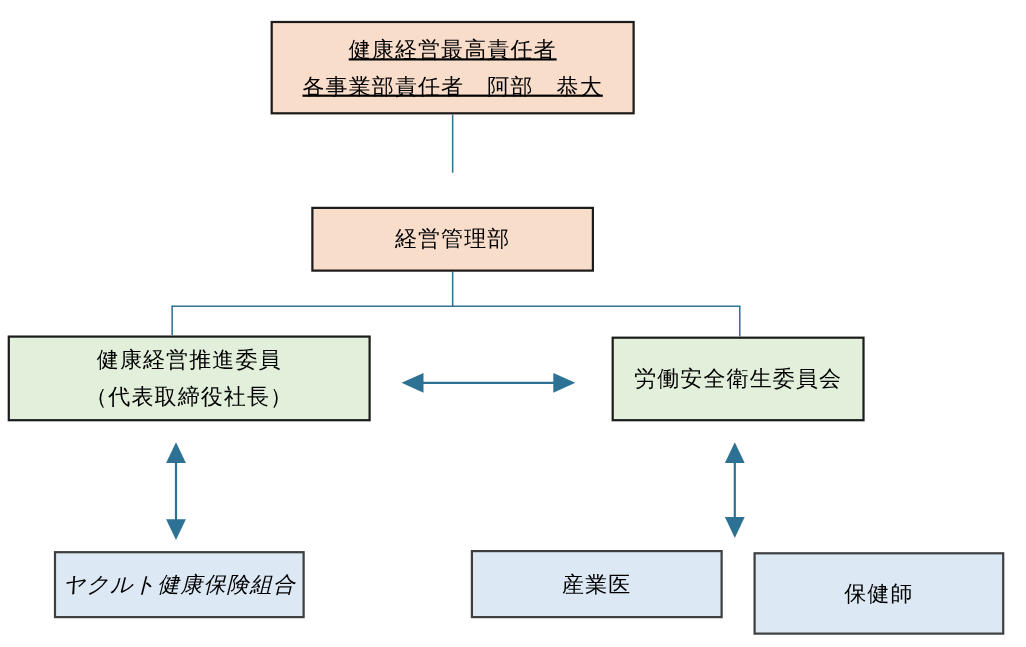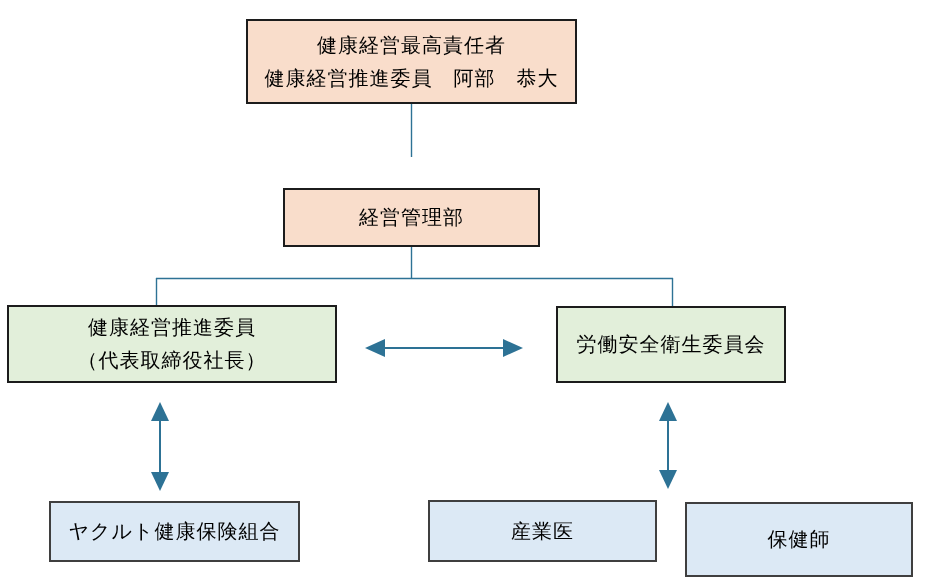--- a/index.html
+++ b/index.html
@@ -49,25 +49,25 @@
     border: 2px solid var(--border-dark, #1C1C1C);
   }
   .green {
     background: var(--green-fill, #E2EFDA);
     border: 2px solid var(--border-dark, #1C1C1C);
   }
   .blue {
     background: var(--blue-fill, #DCE9F5);
     border: 2px solid var(--border-gray, #3F3F3F);
   }
-  .box-top-exec   { left: 246px; top: 19px;  width: 331px; height: 85px; }
+  .box-top-exec   { left: 246px; top: 19px;  width: 331px; height: 85px; text-decoration: underline; }
   .box-management { left: 283px; top: 157px; width: 257px; height: 59px; margin-top: 31px; }
   .box-promotion  { left: 7px;   top: 305px; width: 330px; height: 78px; }
   .box-safety     { left: 556px; top: 306px; width: 230px; height: 77px; }
-  .box-insurance  { left: 49px;  top: 501px; width: 251px; height: 61px; }
+  .box-insurance  { left: 49px;  top: 501px; width: 228px; height: 61px; font-style: italic; }
   .box-physician  { left: 428px; top: 500px; width: 229px; height: 62px; text-align: center; }
   .box-nurse      { left: 685px; top: 502px; width: 228px; height: 75px; }
   .conn-line  { stroke: var(--connector, #2D7295); stroke-width: 1.4; fill: none; }
   .arrow-line { stroke: var(--connector, #2D7295); stroke-width: 2;   fill: none; }
   .arrow-head { fill: var(--connector, #2D7295); stroke: none; }
 </style>
 </head>
 <body>
 
 <div class="stage">
@@ -95,21 +95,21 @@
 
     <g>
       <line class="arrow-line" x1="668" y1="418" x2="668" y2="473"></line>
       <polygon class="arrow-head" points="668,402 659,421 677,421"></polygon>
       <polygon class="arrow-head" points="668,489 659,470 677,470"></polygon>
     </g>
   </svg>
 
   <div class="box peach box-top-exec">
     <span>健康経営最高責任者</span>
-    <span>健康経営推進委員　阿部　恭大</span>
+    <span>各事業部責任者　阿部　恭大</span>
   </div>
 
   <div class="box peach box-management">
     <span>経営管理部</span>
   </div>
 
   <div class="box green box-promotion">
     <span>健康経営推進委員</span>
     <span>（代表取締役社長）</span>
   </div>

